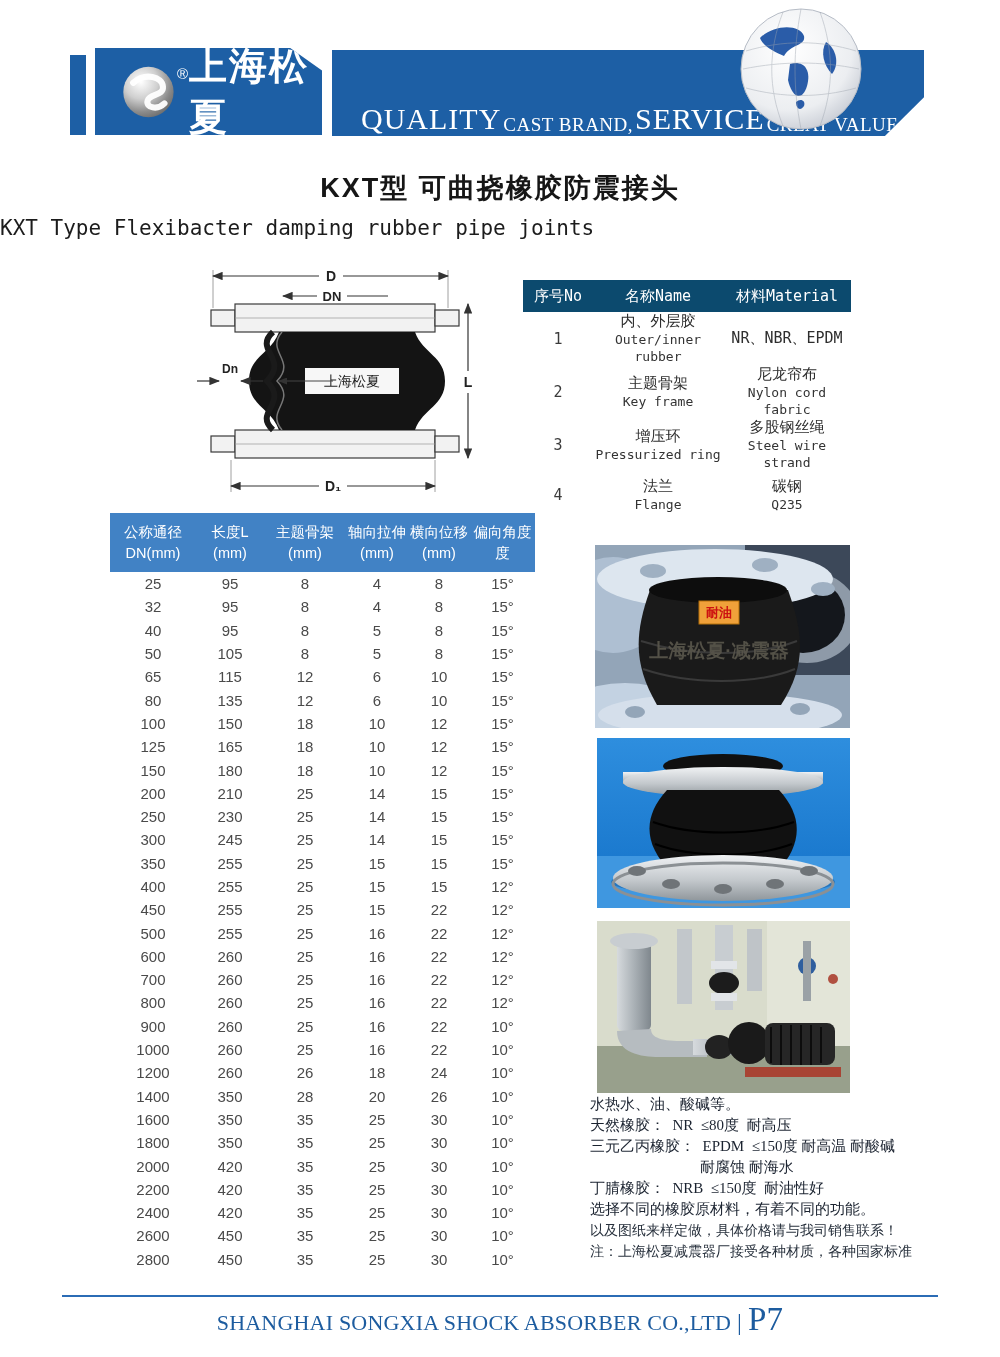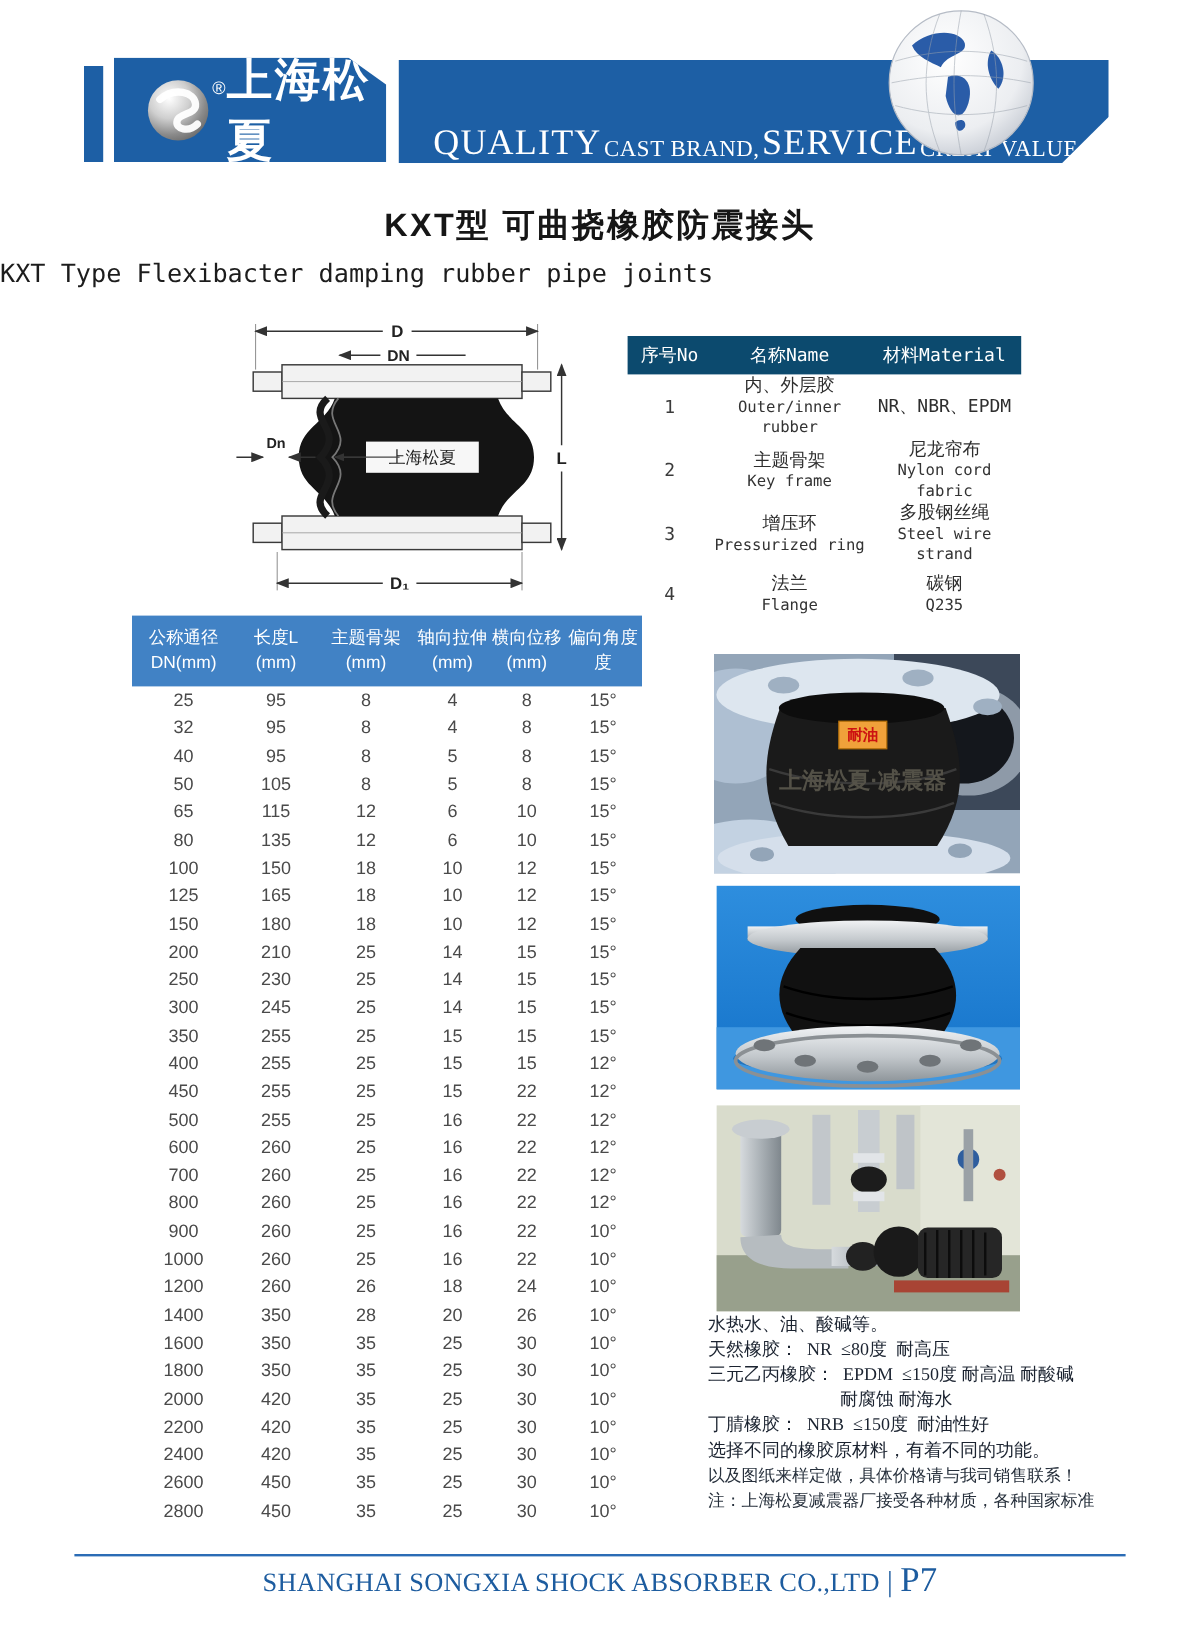--- a/index.html
+++ b/index.html
@@ -61,21 +61,21 @@
          font-family:"Liberation Serif",serif;color:#1b2330;}
   .media .mline{font-size:15px;line-height:21px;white-space:pre-wrap;}
   .media .mline.indent{padding-left:110px;}
   .media .mbold{font-weight:bold;color:#000;}
   .media .note{font-size:14px;line-height:21px;color:#27303c;white-space:pre-wrap;}
 
   
   .footer-rule{position:absolute;left:62px;top:1295px;width:876px;height:2px;background:#2b6cb5;}
   .footer{position:absolute;left:0;top:1301px;width:1000px;text-align:center;
           font-family:"Liberation Serif",serif;color:#1d5c9f;font-size:22px;letter-spacing:0.2px;}
-  .footer .pg{font-size:29px;}
+  .footer .pg{font-size:33px;}
   .footer .sep{font-size:24px;padding:0 6px;}
 </style>
 </head>
 <body>
 
 <div class="page">
 
   <div class="v-bar"></div>
 
   <div class="logo-box">

